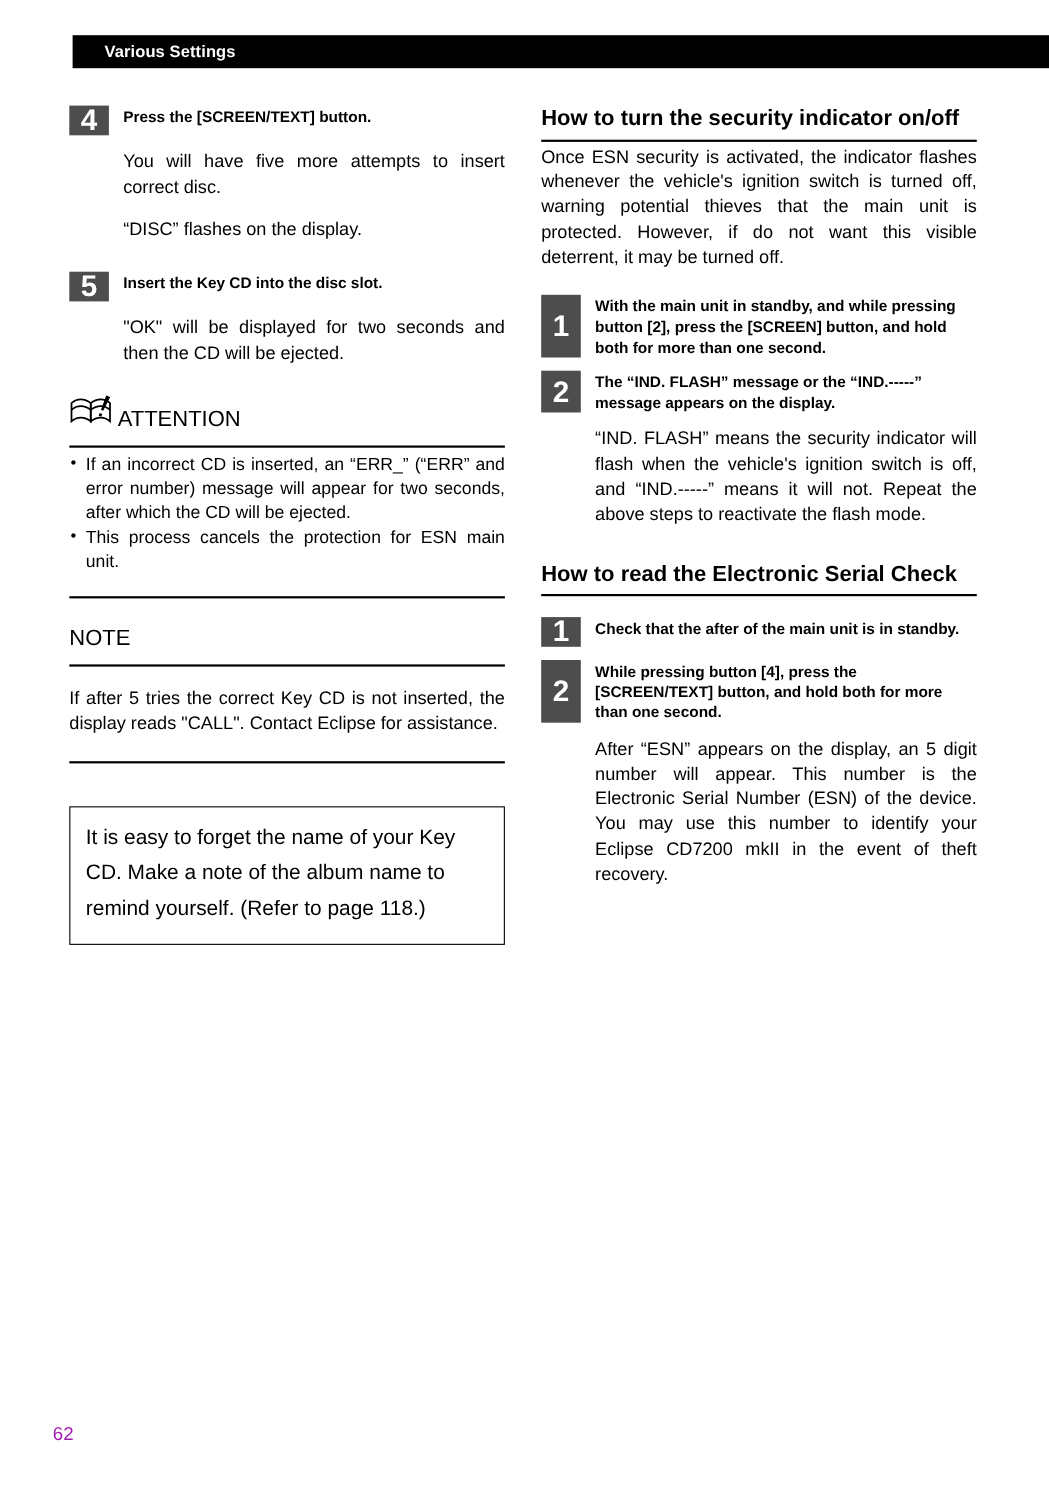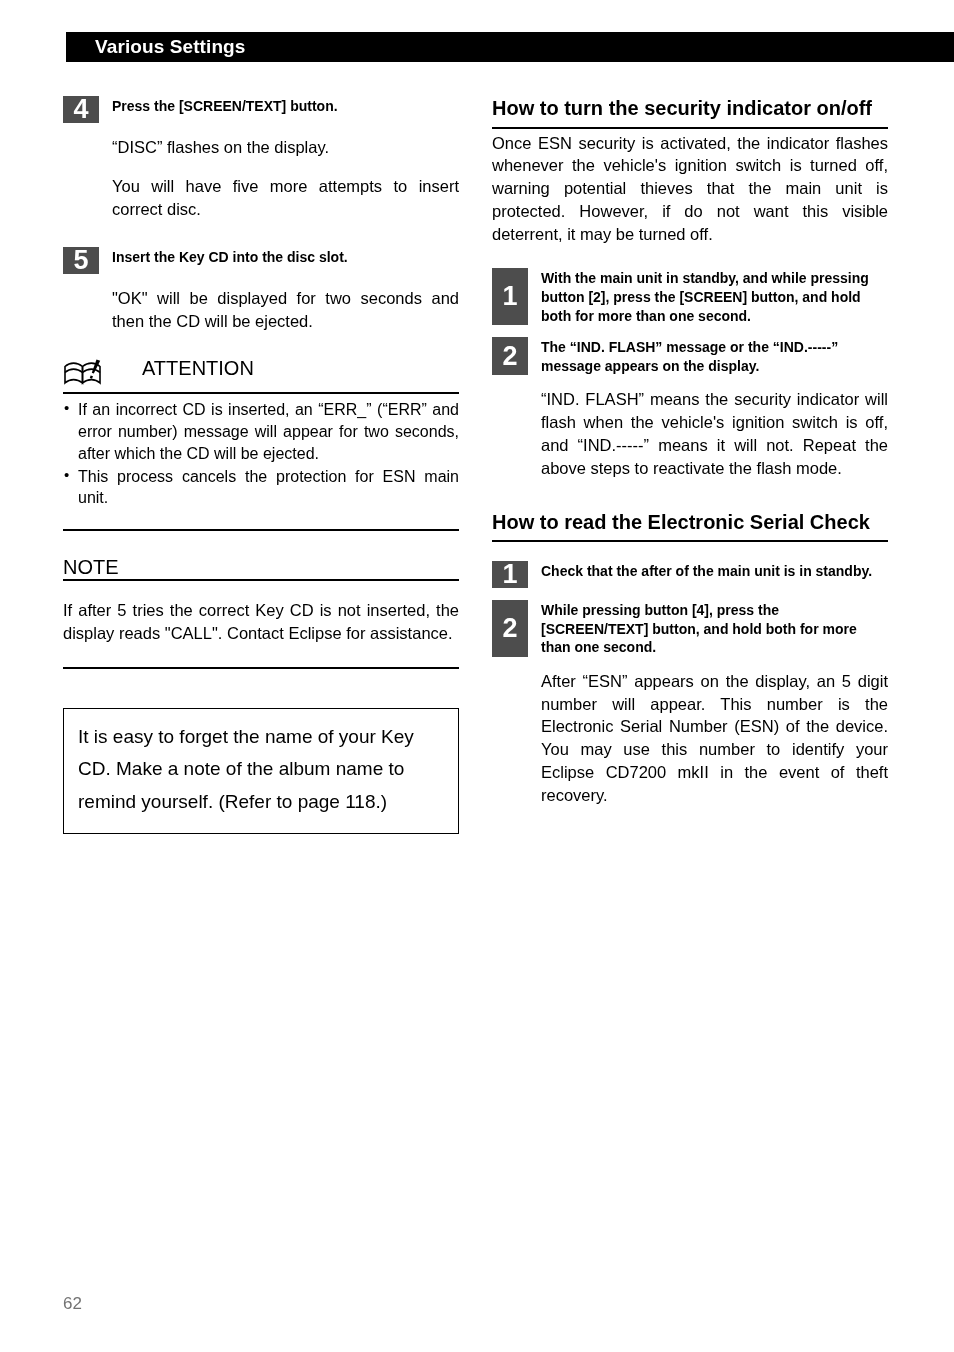--- a/index.html
+++ b/index.html
@@ -22,21 +22,21 @@
     left: 66px;
     top: 32px;
     right: 0;
     height: 30px;
     background: #000000;
     display: flex;
     align-items: center;
   }
   .header-bar .header-title {
     color: #ffffff;
-    font-size: 19px;
+    font-size: 15px;
     font-weight: bold;
     letter-spacing: 0.1px;
     padding-left: 29px;
   }
 
   
   .page {
     position: absolute;
     left: 0;
     top: 96px;
@@ -86,24 +86,24 @@
     margin-top: 13px;
   }
   .indent {
     margin-left: 49px;
   }
   .no-justify { text-align: left; }
 
   
   .sect-head {
     display: flex;
+    align-items: flex-end;
     margin-top: 26px;
     border-bottom: 2.4px solid #000;
-    padding-bottom: 0px;
-    gap: 35px;
+    padding-bottom: 12px;
   }
   .sect-head .label {
     font-size: 20px;
     line-height: 1.05;
     padding-bottom: 1px;
   }
   .book-icon {
     flex: 0 0 auto;
     margin-right: 0px;
     display: block;
@@ -158,43 +158,43 @@
     line-height: 1.28;
     margin: 0;
     padding-bottom: 5px;
     border-bottom: 2.6px solid #000;
   }
   .h1.second { margin-top: 30px; }
 
   
   .page-num {
     position: absolute;
-    left: 63px;
+    left: 48px;
     top: 1294px;
     font-size: 17px;
-    color: #737373;
+    color: #a21caf;
   }
 </style>
 </head>
 <body>
 
 <div class="header-bar">
   <span class="header-title">Various Settings</span>
 </div>
 
 <div class="page">
 
   <div class="col col-left">
 
     <div class="step" style="margin-top:0;">
       <div class="step-num">4</div>
       <div class="step-title">Press the [SCREEN/TEXT] button.</div>
     </div>
+    <p class="body-p indent">You will have five more attempts to insert correct disc.</p>
     <p class="body-p indent no-justify">“DISC” flashes on the display.</p>
-    <p class="body-p indent">You will have five more attempts to insert correct disc.</p>
 
     <div class="step" style="margin-top:26px;">
       <div class="step-num">5</div>
       <div class="step-title">Insert the Key CD into the disc slot.</div>
     </div>
     <p class="body-p indent">"OK" will be displayed for two seconds and then the CD will be ejected.</p>
 
     <div class="sect-head">
       <span class="book-icon">
         <svg width="44" height="30" viewBox="0 0 44 30">

